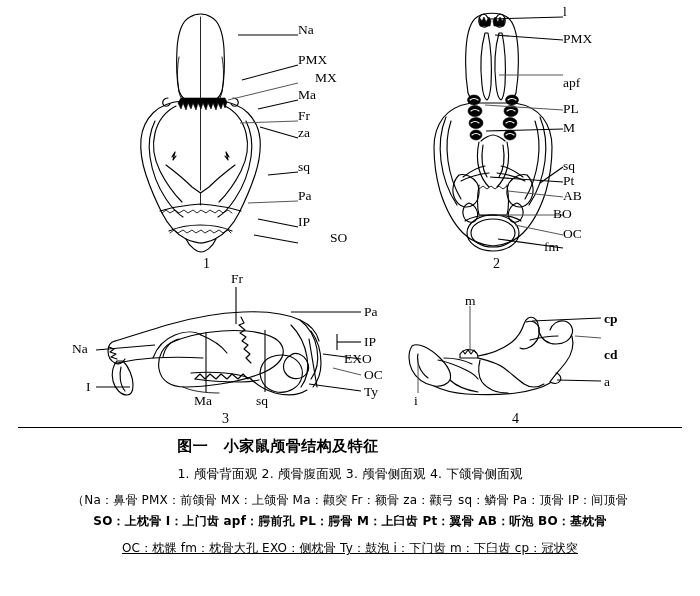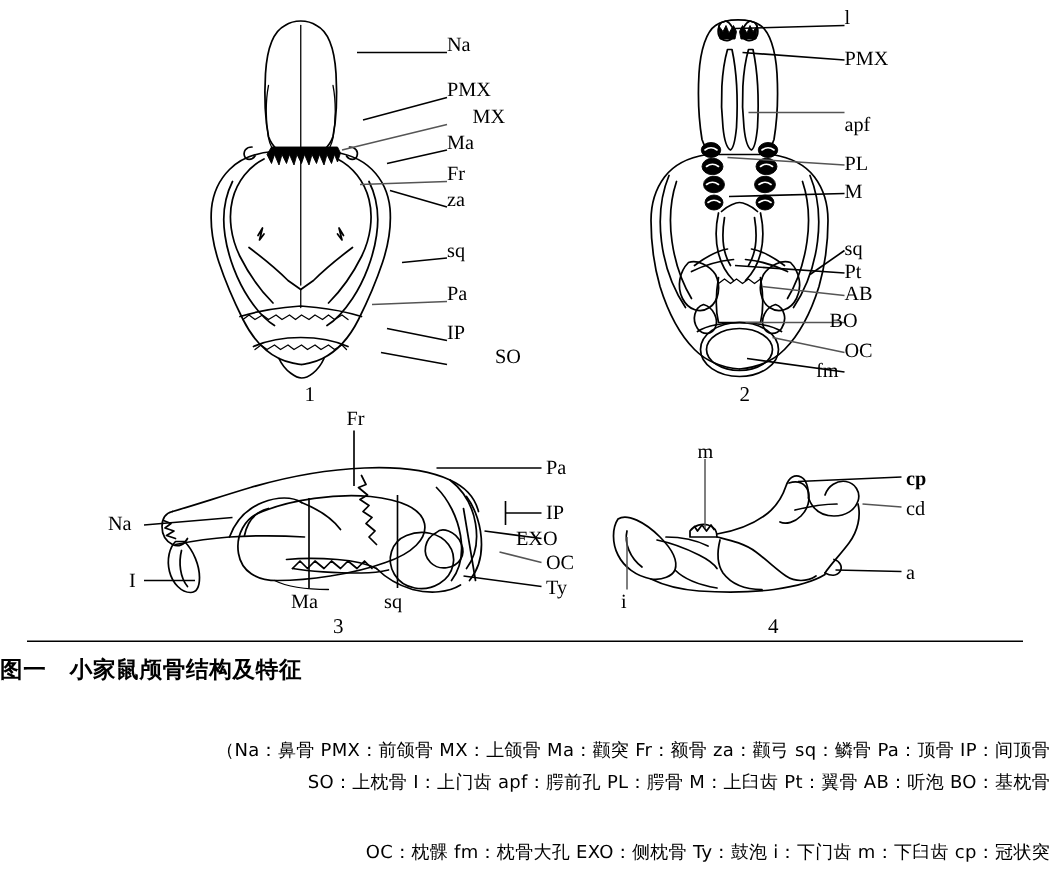--- a/index.html
+++ b/index.html
@@ -63,36 +63,36 @@
   }
   .fignum {
     position: absolute;
     font-family: "Liberation Serif", "DejaVu Serif", serif;
     font-size: 14px;
     color: #000;
   }
   .caption-title {
     position: absolute;
     width: 556px;
+    text-align: center;
     font-family: "DejaVu Sans", "Liberation Sans", sans-serif;
     font-size: 15px;
     font-weight: bold;
     letter-spacing: 0.5px;
   }
   .caption-line {
     position: absolute;
     width: 700px;
     text-align: center;
     font-family: "DejaVu Sans", "Liberation Sans", sans-serif;
     font-size: 12.5px;
     letter-spacing: 0.2px;
   }
   .caption-line.small {
     font-size: 12px;
-    text-align: right;
   }
   .divider {
     position: absolute;
     left: 18px;
     width: 664px;
     height: 0;
     border-top: 1px solid #000;
   }
 </style>
 </head>
@@ -432,24 +432,25 @@
     <line class="leader" x1="196" y1="28" x2="127" y2="31"></line>
 
     <line class="leader-thin" x1="196" y1="48" x2="170" y2="46"></line>
 
     <line class="leader" x1="196" y1="91" x2="152" y2="90"></line>
   </svg>
 
   <div class="lbl" style="left:465px; top:294px;">m</div>
   <div class="lbl" style="left:414px; top:394px;">i</div>
   <div class="lbl" style="left:604px; top:312px;font-weight:bold;">cp</div>
-  <div class="lbl" style="left:604px; top:332px;">cd</div>
+  <div class="lbl" style="left:604px; top:348px;font-weight:bold;">cd</div>
   <div class="lbl" style="left:604px; top:375px;">a</div>
   <div class="fignum" style="left:512px; top:411px;">4</div>
 
   <div class="divider" style="top:427px;"></div>
 
   <div class="caption-title" style="top:437px;">图一　小家鼠颅骨结构及特征</div>
+  <div class="caption-line" style="top:466px;">1. 颅骨背面观  2. 颅骨腹面观  3. 颅骨侧面观  4. 下颌骨侧面观</div>
   <div class="caption-line small" style="top:492px;">（Na：鼻骨  PMX：前颌骨  MX：上颌骨  Ma：颧突  Fr：额骨  za：颧弓  sq：鳞骨  Pa：顶骨  IP：间顶骨</div>
-  <div class="caption-line small" style="top:513px;">SO：上枕骨  I：上门齿  apf：腭前孔  PL：腭骨  M：上臼齿  Pt：翼骨  AB：听泡  BO：基枕骨</div>
-  <div class="caption-line small" style="top:560px;">OC：枕髁  fm：枕骨大孔  EXO：侧枕骨  Ty：鼓泡  i：下门齿  m：下臼齿  cp：冠状突</div>
+  <div class="caption-line small" style="top:513px;font-weight:bold;">SO：上枕骨  I：上门齿  apf：腭前孔  PL：腭骨  M：上臼齿  Pt：翼骨  AB：听泡  BO：基枕骨</div>
+  <div class="caption-line small" style="top:540px;text-decoration:underline;">OC：枕髁  fm：枕骨大孔  EXO：侧枕骨  Ty：鼓泡  i：下门齿  m：下臼齿  cp：冠状突</div>
 
 </div>
 
 </body></html>

